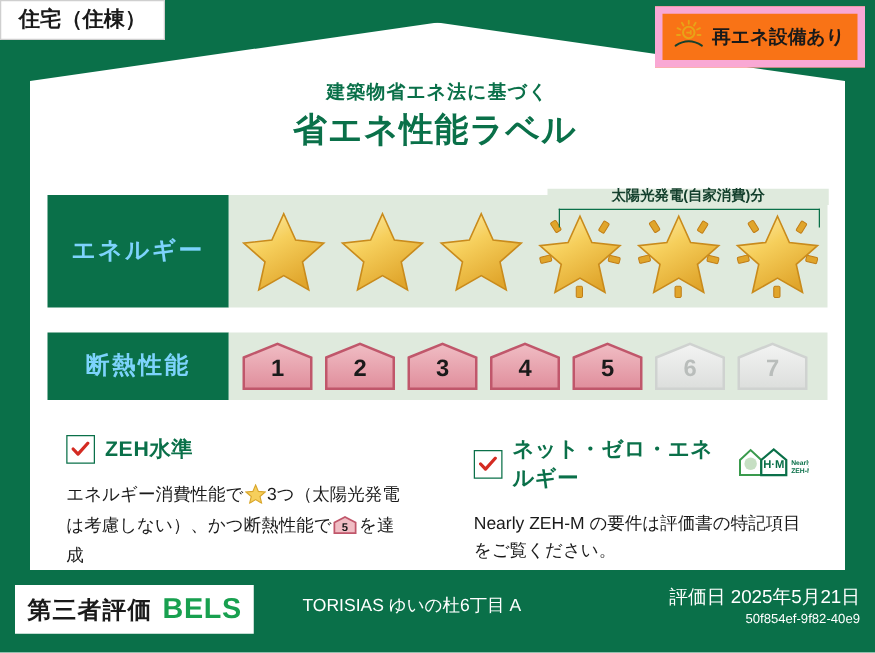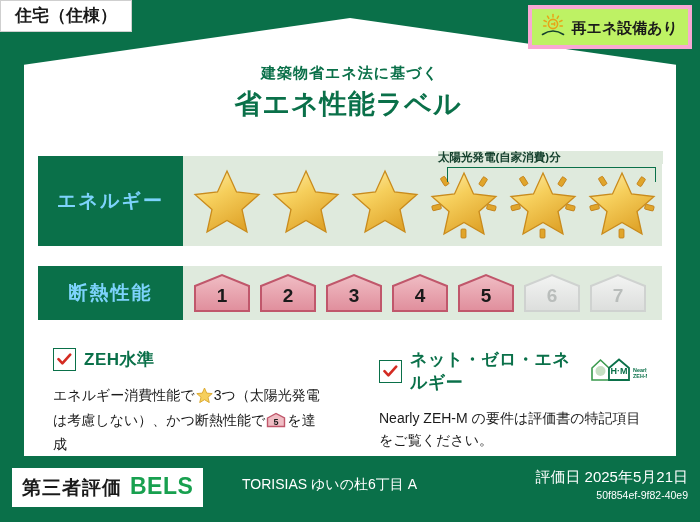--- a/index.html
+++ b/index.html
@@ -26,21 +26,21 @@
     background:#ffffff;
     border:1px solid #cfcfcf;
     padding:6px 14px 7px 14px;
     font-size:17px;font-weight:bold;color:#1a1a1a;
     letter-spacing:0px;line-height:1;
     z-index:6;
   }
   
   .renew-badge{
     position:absolute;right:8px;top:5px;
-    background:#bef264;border:4px solid #f9a8d4;
+    background:#f97316;border:6px solid #f9a8d4;
     padding:4px 10px 4px 8px;
     display:flex;align-items:center;gap:6px;
     z-index:6;
     text-align:center;
   }
   .renew-badge .txt{font-size:15px;font-weight:bold;color:#1a1a1a;line-height:1;}
   
   .title-small{
     position:absolute;left:0;right:0;top:64px;text-align:center;
     font-size:15px;font-weight:bold;color:#0a7049;letter-spacing:1px;
@@ -79,21 +79,21 @@
     position:relative;width:79px;height:90px;
     display:flex;align-items:center;justify-content:center;
   }
   .star-cell svg{display:block;}
   
   .solar-bracket{
     position:absolute;left:264px;top:11px;width:207px;height:14px;
     border:1.6px solid #0a7049;border-bottom:none;
   }
   .solar-caption{
-    position:absolute;left:255px;top:-5px;width:225px;
+    position:absolute;left:255px;top:-5px;width:225px;text-align:center;
     font-size:11.5px;color:#14402d;font-weight:bold;
     background:#dfeadd;line-height:1.1;
   }
   
   .houses{display:flex;align-items:center;gap:4px;padding-left:8px;}
   .house-badge{position:relative;width:62px;height:42px;}
   .house-badge svg{display:block;position:absolute;left:0;top:0;}
   .house-badge .num{
     position:absolute;left:0;top:0;width:62px;height:42px;
     display:flex;align-items:center;justify-content:center;

